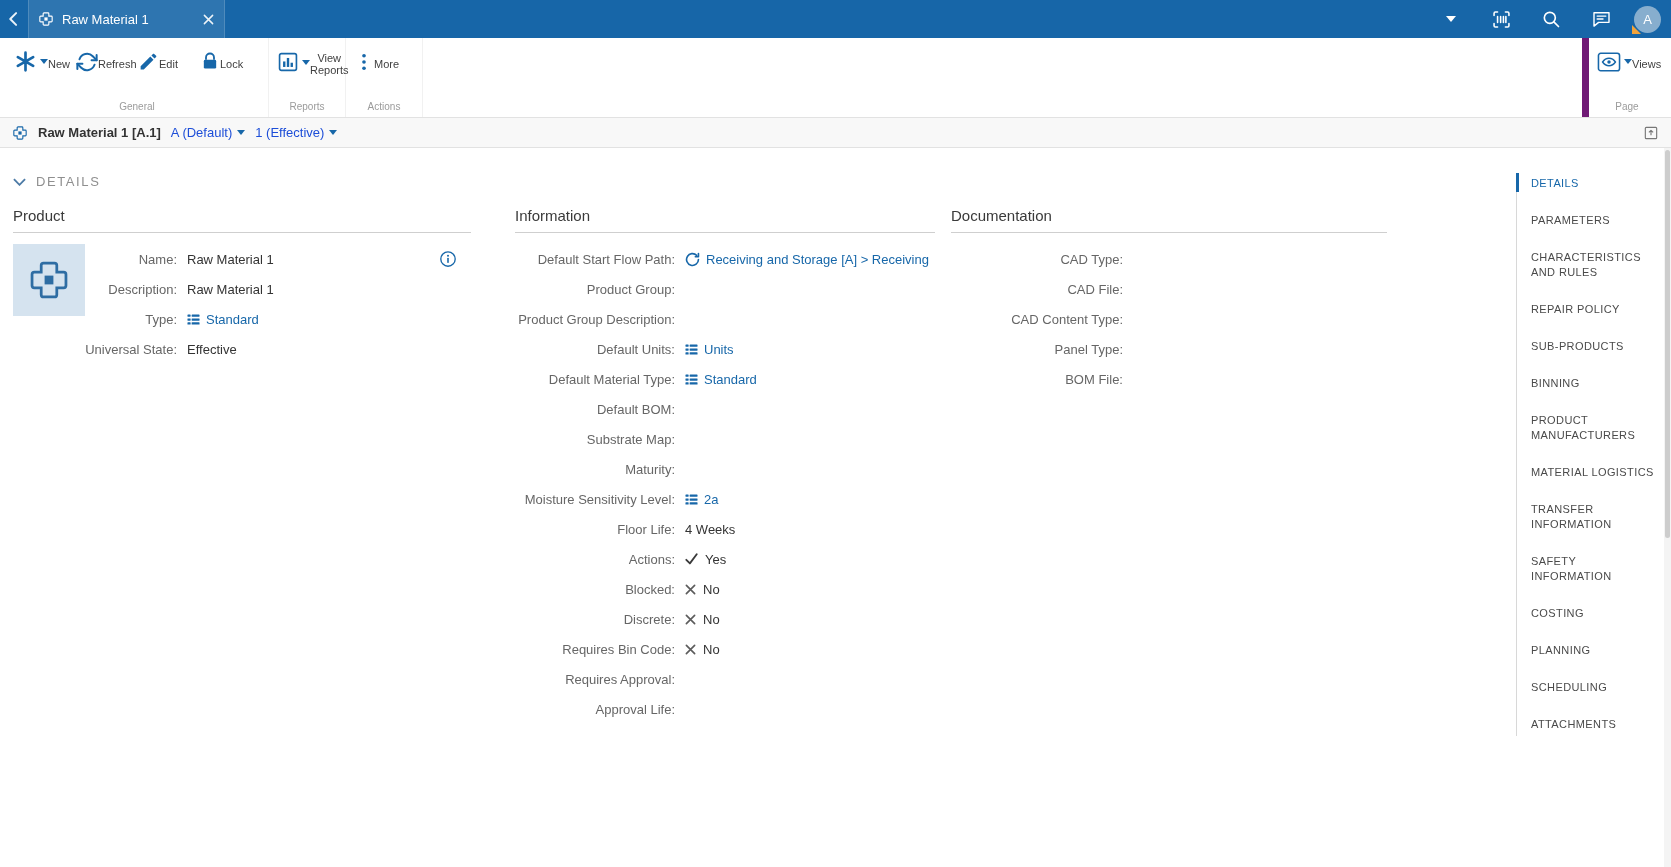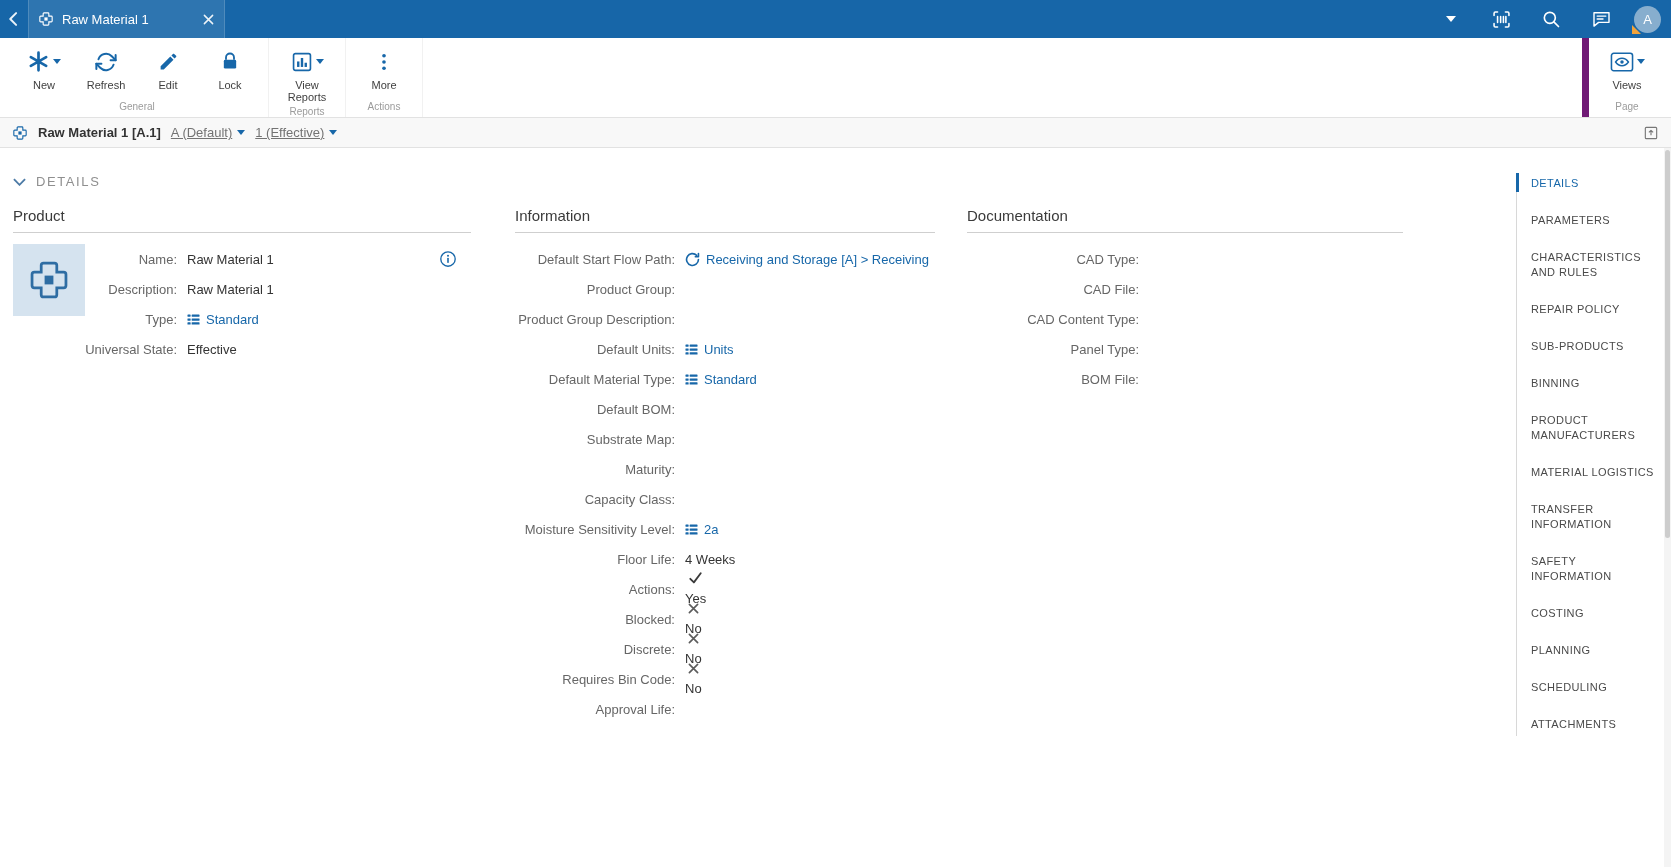--- a/index.html
+++ b/index.html
@@ -22,56 +22,56 @@
   .tbright{margin-left:auto;display:flex;align-items:center;gap:16px;padding-right:10px;}
   .tbico{width:34px;height:38px;display:flex;align-items:center;justify-content:center;color:#fff;cursor:pointer;}
   .avatar{width:27px;height:27px;border-radius:50%;background:#87AECE;display:flex;align-items:center;justify-content:center;font-size:13px;color:#fff;position:relative;cursor:pointer;flex-shrink:0;}
   .avbadge{position:absolute;left:-2px;bottom:-1px;width:0;height:0;border-right:9px solid transparent;border-bottom:9px solid #F2A33A;}
 
   
   .ribbon{height:80px;background:#fff;border-bottom:1px solid #E2E2E2;display:flex;align-items:stretch;padding:0 6px;flex-shrink:0;}
   .rgroup{display:flex;flex-direction:column;padding:5px 8px 0;border-right:1px solid #F1F1F1;}
   .rgroup.rright{margin-left:auto;border-right:none;border-left:7px solid #701a75;}
   .rbuttons{display:flex;flex:1;align-items:flex-start;gap:2px;}
-  .rbtn{width:60px;display:flex;flex-direction:column;align-items:center;padding-top:5px;color:var(--primary);cursor:pointer;border-radius:2px;}
+  .rbtn{width:60px;display:flex;flex-direction:row;align-items:center;padding-top:5px;color:var(--primary);cursor:pointer;border-radius:2px;}
   .rico{height:27px;display:flex;align-items:center;justify-content:center;}
   .rcaret{margin-left:3px;display:flex;color:var(--primary);}
   .rlabel{font-size:11px;color:#3F3F3F;text-align:center;line-height:12px;margin-top:4px;}
   .glabel{font-size:10px;color:#9B9B9B;text-align:center;padding:3px 0 5px;}
 
   
   .crumb{height:30px;background:#F8F8F8;border-bottom:1px solid #E2E2E2;display:flex;align-items:center;padding:0 12px;gap:10px;font-size:13px;flex-shrink:0;}
   .crumbico{color:var(--primary);display:flex;}
   .crumbtitle{font-weight:700;color:#333;white-space:nowrap;}
-  .crumbsel{display:flex;align-items:center;gap:5px;color:#737373;cursor:pointer;white-space:nowrap;text-decoration:underline;}
+  .crumbsel{display:flex;align-items:center;gap:5px;color:#1d4ed8;cursor:pointer;white-space:nowrap;}
   .bcaret{color:var(--primary);display:flex;}
   .crumbright{margin-left:auto;color:#777;cursor:pointer;display:flex;}
 
   
   .content{display:flex;height:719px;position:relative;background:#fff;}
   .main{flex:1;padding:26px 0 0 13px;overflow:hidden;}
   .sechead{display:flex;align-items:center;gap:10px;color:#8F8F8F;font-size:13px;letter-spacing:1.6px;cursor:pointer;margin-bottom:18px;}
   .secchev{color:#4D7BA6;display:flex;}
   .columns{display:flex;}
   .col{flex-shrink:0;}
   .colhead{font-size:15px;font-weight:400;color:#3A3A3A;margin:0 0 11px;padding-bottom:8px;border-bottom:1px solid #CFCFCF;}
   .col-product{width:458px;margin-right:44px;}
-  .col-info{width:420px;margin-right:32px;}
+  .col-info{width:420px;margin-right:16px;}
   .col-doc{width:436px;}
   .pbody{display:flex;align-items:flex-start;}
   .pimg{width:72px;height:72px;background:#D5E3EF;color:#2E6DA3;display:flex;align-items:center;justify-content:center;flex-shrink:0;}
   .fields{flex:1;min-width:0;}
   .row{display:flex;align-items:center;height:30px;font-size:13px;}
   .flabel{text-align:right;color:#666;padding-right:10px;flex-shrink:0;}
   .col-product .flabel{width:102px;}
   .col-info .flabel{width:170px;}
   .col-doc .flabel{width:182px;}
   .fvalue{color:#333;display:flex;align-items:center;min-width:0;white-space:nowrap;}
   .link{color:var(--link);display:flex;align-items:center;gap:6px;cursor:pointer;text-decoration:none;white-space:nowrap;}
-  .boolv{display:flex;align-items:center;gap:7px;flex-direction:column;}
+  .boolv{display:flex;align-items:center;gap:7px;}
   .icon{display:inline-flex;align-items:center;}
   .ickcheck{color:#3A3A3A;}
   .ickx{color:#5C5C5C;}
   .info-btn{margin-left:auto;margin-right:14px;color:var(--primary);cursor:pointer;display:flex;}
 
   
   .sidenav{width:148px;margin-top:26px;align-self:flex-start;border-left:1px solid #D8D8D8;padding:2px 7px 4px 14px;flex-shrink:0;}
   .navitem{font-size:11px;color:#4A4A4A;letter-spacing:.4px;line-height:15px;margin-bottom:22px;cursor:pointer;position:relative;}
   .navitem:last-child{margin-bottom:0;}
   .navitem.active{color:var(--primary);}
@@ -443,25 +443,20 @@
       <div class="flabel">Substrate Map:</div>
       <div class="fvalue"></div>
 
     </div>
               <div class="row">
       <div class="flabel">Maturity:</div>
       <div class="fvalue"></div>
 
     </div>
               <div class="row">
-      <div class="flabel">Capacity Class:</div>
-      <div class="fvalue"></div>
-
-    </div>
-              <div class="row">
       <div class="flabel">Moisture Sensitivity Level:</div>
       <div class="fvalue">
                   <a class="link">
                     <span class="icon ">
                       <svg width="13" height="13" viewBox="0 0 14 14" fill="currentColor">
                         <rect x="0.5" y="1.6" width="3.4" height="2.5" rx="0.5"></rect>
                         <rect x="5" y="1.6" width="8.5" height="2.5" rx="0.5"></rect>
                         <rect x="0.5" y="5.8" width="3.4" height="2.5" rx="0.5"></rect>
                         <rect x="5" y="5.8" width="8.5" height="2.5" rx="0.5"></rect>
                         <rect x="0.5" y="10" width="3.4" height="2.5" rx="0.5"></rect>
@@ -527,20 +522,25 @@
       <div class="fvalue">
                   <span class="boolv">
                     <span class="icon ickx">
                       <svg width="11" height="11" viewBox="0 0 12 12" stroke="currentColor" stroke-width="1.8" stroke-linecap="round">
                         <path d="M1.5 1.5l9 9M10.5 1.5l-9 9"></path>
                       </svg>
                     </span>
                     <span>No</span>
                   </span>
                 </div>
+
+    </div>
+              <div class="row">
+      <div class="flabel">Requires Approval:</div>
+      <div class="fvalue"></div>
 
     </div>
               <div class="row">
       <div class="flabel">Approval Life:</div>
       <div class="fvalue"></div>
 
     </div>
             </div>
           </section>
           <section class="col col-doc">

